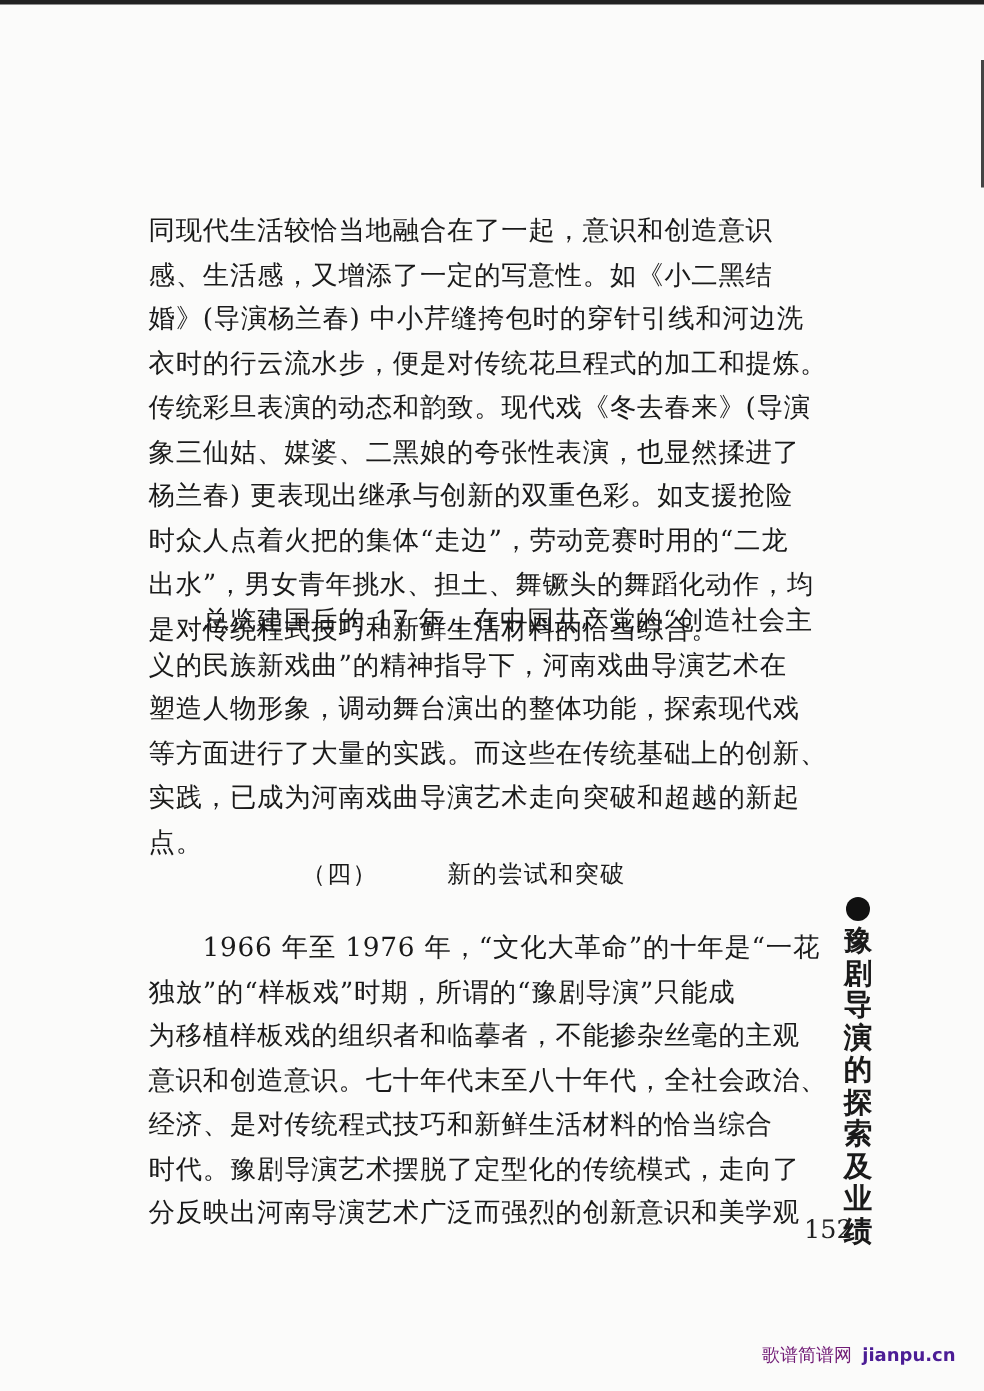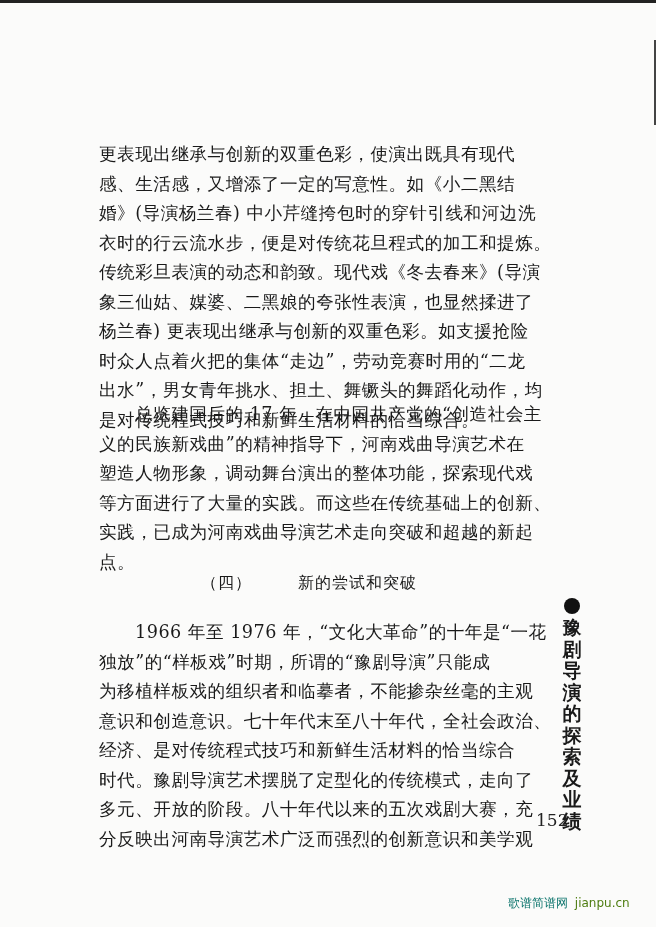--- a/index.html
+++ b/index.html
@@ -84,31 +84,31 @@
       font-size: 17px;
       color: #222;
     }
     .watermark {
       position: absolute;
       left: 508px;
       top: 895px;
       font-size: 12px;
       white-space: nowrap;
     }
-    .watermark .wm-cn { color: #0f766e; font-family: Liberation Mono, monospace; text-align: right; }
-    .watermark .wm-url { color: #4d7c0f; font-family: "DejaVu Sans", sans-serif; margin-left: 3px; }
+    .watermark .wm-cn { color: #701a75; font-family: Liberation Mono, monospace; text-align: right; }
+    .watermark .wm-url { color: #4c1d95; font-family: "DejaVu Sans", sans-serif; margin-left: 3px; font-weight: bold; }
   </style>
 </head>
 <body>
 
 <div class="top-edge"></div>
 <div class="right-edge"></div>
 
 <div class="text-block block-1">
-  <div class="line">更表现出继承与创新的双重色彩，使演出既具有现代</div>
+  <div class="line">同现代生活较恰当地融合在了一起，意识和创造意识</div>
   <div class="line">感、生活感，又增添了一定的写意性。如《小二黑结</div>
   <div class="line">婚》(导演杨兰春) 中小芹缝挎包时的穿针引线和河边洗</div>
   <div class="line">衣时的行云流水步，便是对传统花旦程式的加工和提炼。</div>
   <div class="line">传统彩旦表演的动态和韵致。现代戏《冬去春来》(导演</div>
   <div class="line">象三仙姑、媒婆、二黑娘的夸张性表演，也显然揉进了</div>
   <div class="line">杨兰春) 更表现出继承与创新的双重色彩。如支援抢险</div>
   <div class="line">时众人点着火把的集体“走边”，劳动竞赛时用的“二龙</div>
   <div class="line">出水”，男女青年挑水、担土、舞镢头的舞蹈化动作，均</div>
   <div class="line">是对传统程式技巧和新鲜生活材料的恰当综合。</div>
 </div>
@@ -127,21 +127,20 @@
   <span>新的尝试和突破</span>
 </div>
 
 <div class="text-block block-3">
   <div class="line indent">1966 年至 1976 年，“文化大革命”的十年是“一花</div>
   <div class="line">独放”的“样板戏”时期，所谓的“豫剧导演”只能成</div>
   <div class="line">为移植样板戏的组织者和临摹者，不能掺杂丝毫的主观</div>
   <div class="line">意识和创造意识。七十年代末至八十年代，全社会政治、</div>
   <div class="line">经济、是对传统程式技巧和新鲜生活材料的恰当综合</div>
   <div class="line">时代。豫剧导演艺术摆脱了定型化的传统模式，走向了</div>
-  <div class="line">多元、开放的阶段。八十年代以来的五次戏剧大赛，充</div>
   <div class="line">分反映出河南导演艺术广泛而强烈的创新意识和美学观</div>
 </div>
 
 <div class="side-title">
   <span class="dot"></span>
   <span class="ch">豫</span>
   <span class="ch">剧</span>
   <span class="ch">导</span>
   <span class="ch">演</span>
   <span class="ch">的</span>

